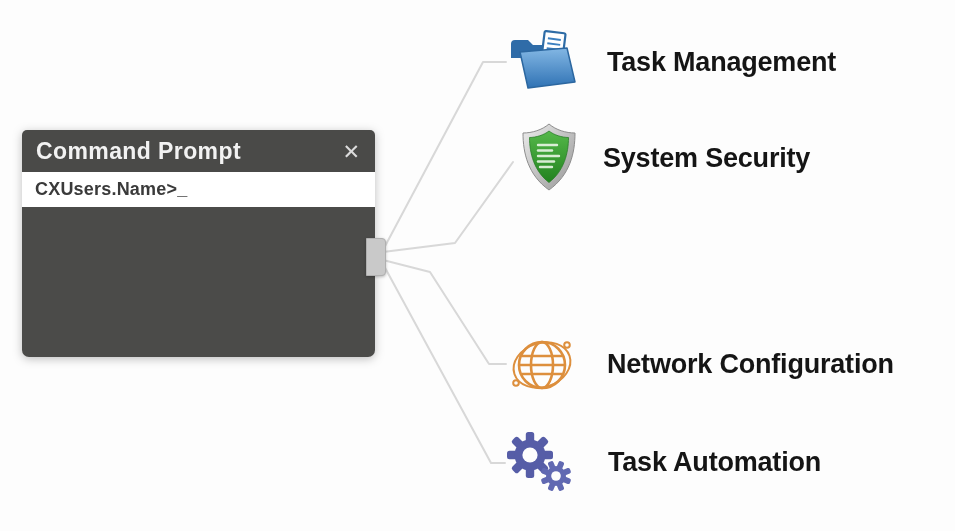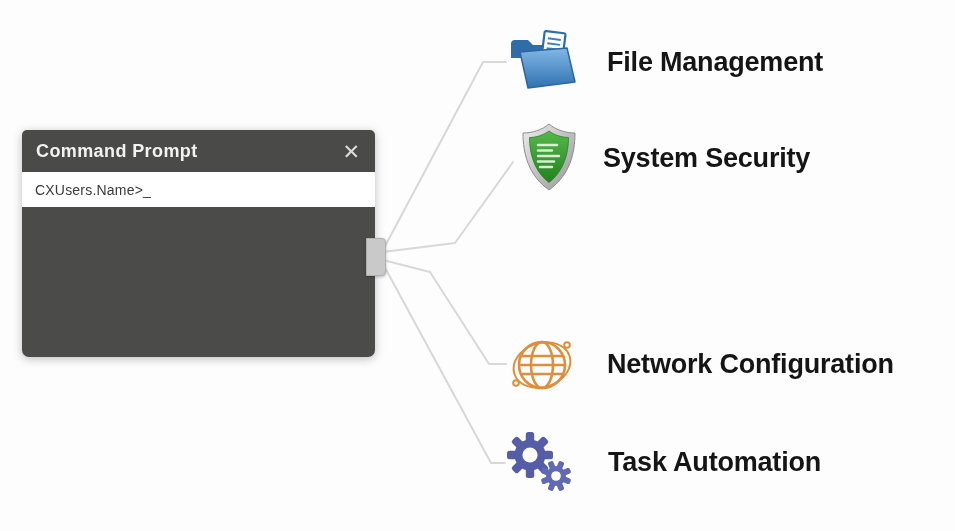--- a/index.html
+++ b/index.html
@@ -28,33 +28,33 @@
     filter:drop-shadow(0 2px 5px rgba(0,0,0,0.25));
   }
   .titlebar{
     position:relative;
     height:42px;background:#4a4a48;
     border-radius:5px 5px 0 0;
     display:flex;align-items:center;
   }
   .titlebar .title{
     padding-left:14px;
-    color:#f2f2f2;font-size:18px;font-weight:bold;letter-spacing:0.4px;
+    color:#f2f2f2;font-size:23px;font-weight:bold;letter-spacing:0.4px;
   }
   .titlebar .close{
     position:absolute;right:15px;top:50%;transform:translateY(-50%);
     color:#dcdcdc;font-size:21px;line-height:1;cursor:pointer;
   }
   .promptline{
     height:35px;background:#ffffff;
     display:flex;align-items:center;
   }
   .promptline span{
     padding-left:13px;
-    color:#3a3a3a;font-size:14px;letter-spacing:0.2px;
+    color:#3a3a3a;font-size:18px;letter-spacing:0.2px;font-weight:bold;
   }
   .termbody{
     height:150px;background:#4b4b49;
     border-radius:0 0 7px 7px;
   }
   .tab{
     position:absolute;left:366px;top:238px;width:18px;height:36px;
     background:#c9c9c9;border:1px solid #b0b0b0;
     border-radius:0 4px 4px 0;
     z-index:3;box-shadow:0 1px 3px rgba(0,0,0,0.25);
@@ -109,21 +109,21 @@
         <path d="M6 14 q0 -4 4 -4 h13 l5 5 h19 q4 0 4 4 v9 H6 Z" fill="#2f6ca8"></path>
         <g transform="rotate(7 48 16)">
           <rect x="38" y="2" width="21" height="28" rx="1.5" fill="#ffffff" stroke="#2e6ca6" stroke-width="2.2"></rect>
           <line x1="42" y1="9" x2="55" y2="9" stroke="#3c80c0" stroke-width="2"></line>
           <line x1="42" y1="14" x2="55" y2="14" stroke="#3c80c0" stroke-width="2"></line>
           <line x1="42" y1="19" x2="55" y2="19" stroke="#3c80c0" stroke-width="2"></line>
         </g>
         <path d="M15 22 L62 18 L70 52 L23 58 Z" fill="url(#gradFolder)" stroke="#2c67a0" stroke-width="1.5" stroke-linejoin="round"></path>
       </svg>
     </span>
-    <span class="label">File Management</span>
+    <span class="label">Task Management</span>
   </div>
 
   <div class="node node-security">
     <span class="icon">
       <svg width="74" height="72" viewBox="0 0 74 72">
         <defs>
           <linearGradient id="gradShieldOuter" x1="0" y1="0" x2="1" y2="1">
             <stop offset="0" stop-color="#ededed"></stop>
               <stop offset="1" stop-color="#969696"></stop>
           </linearGradient>

